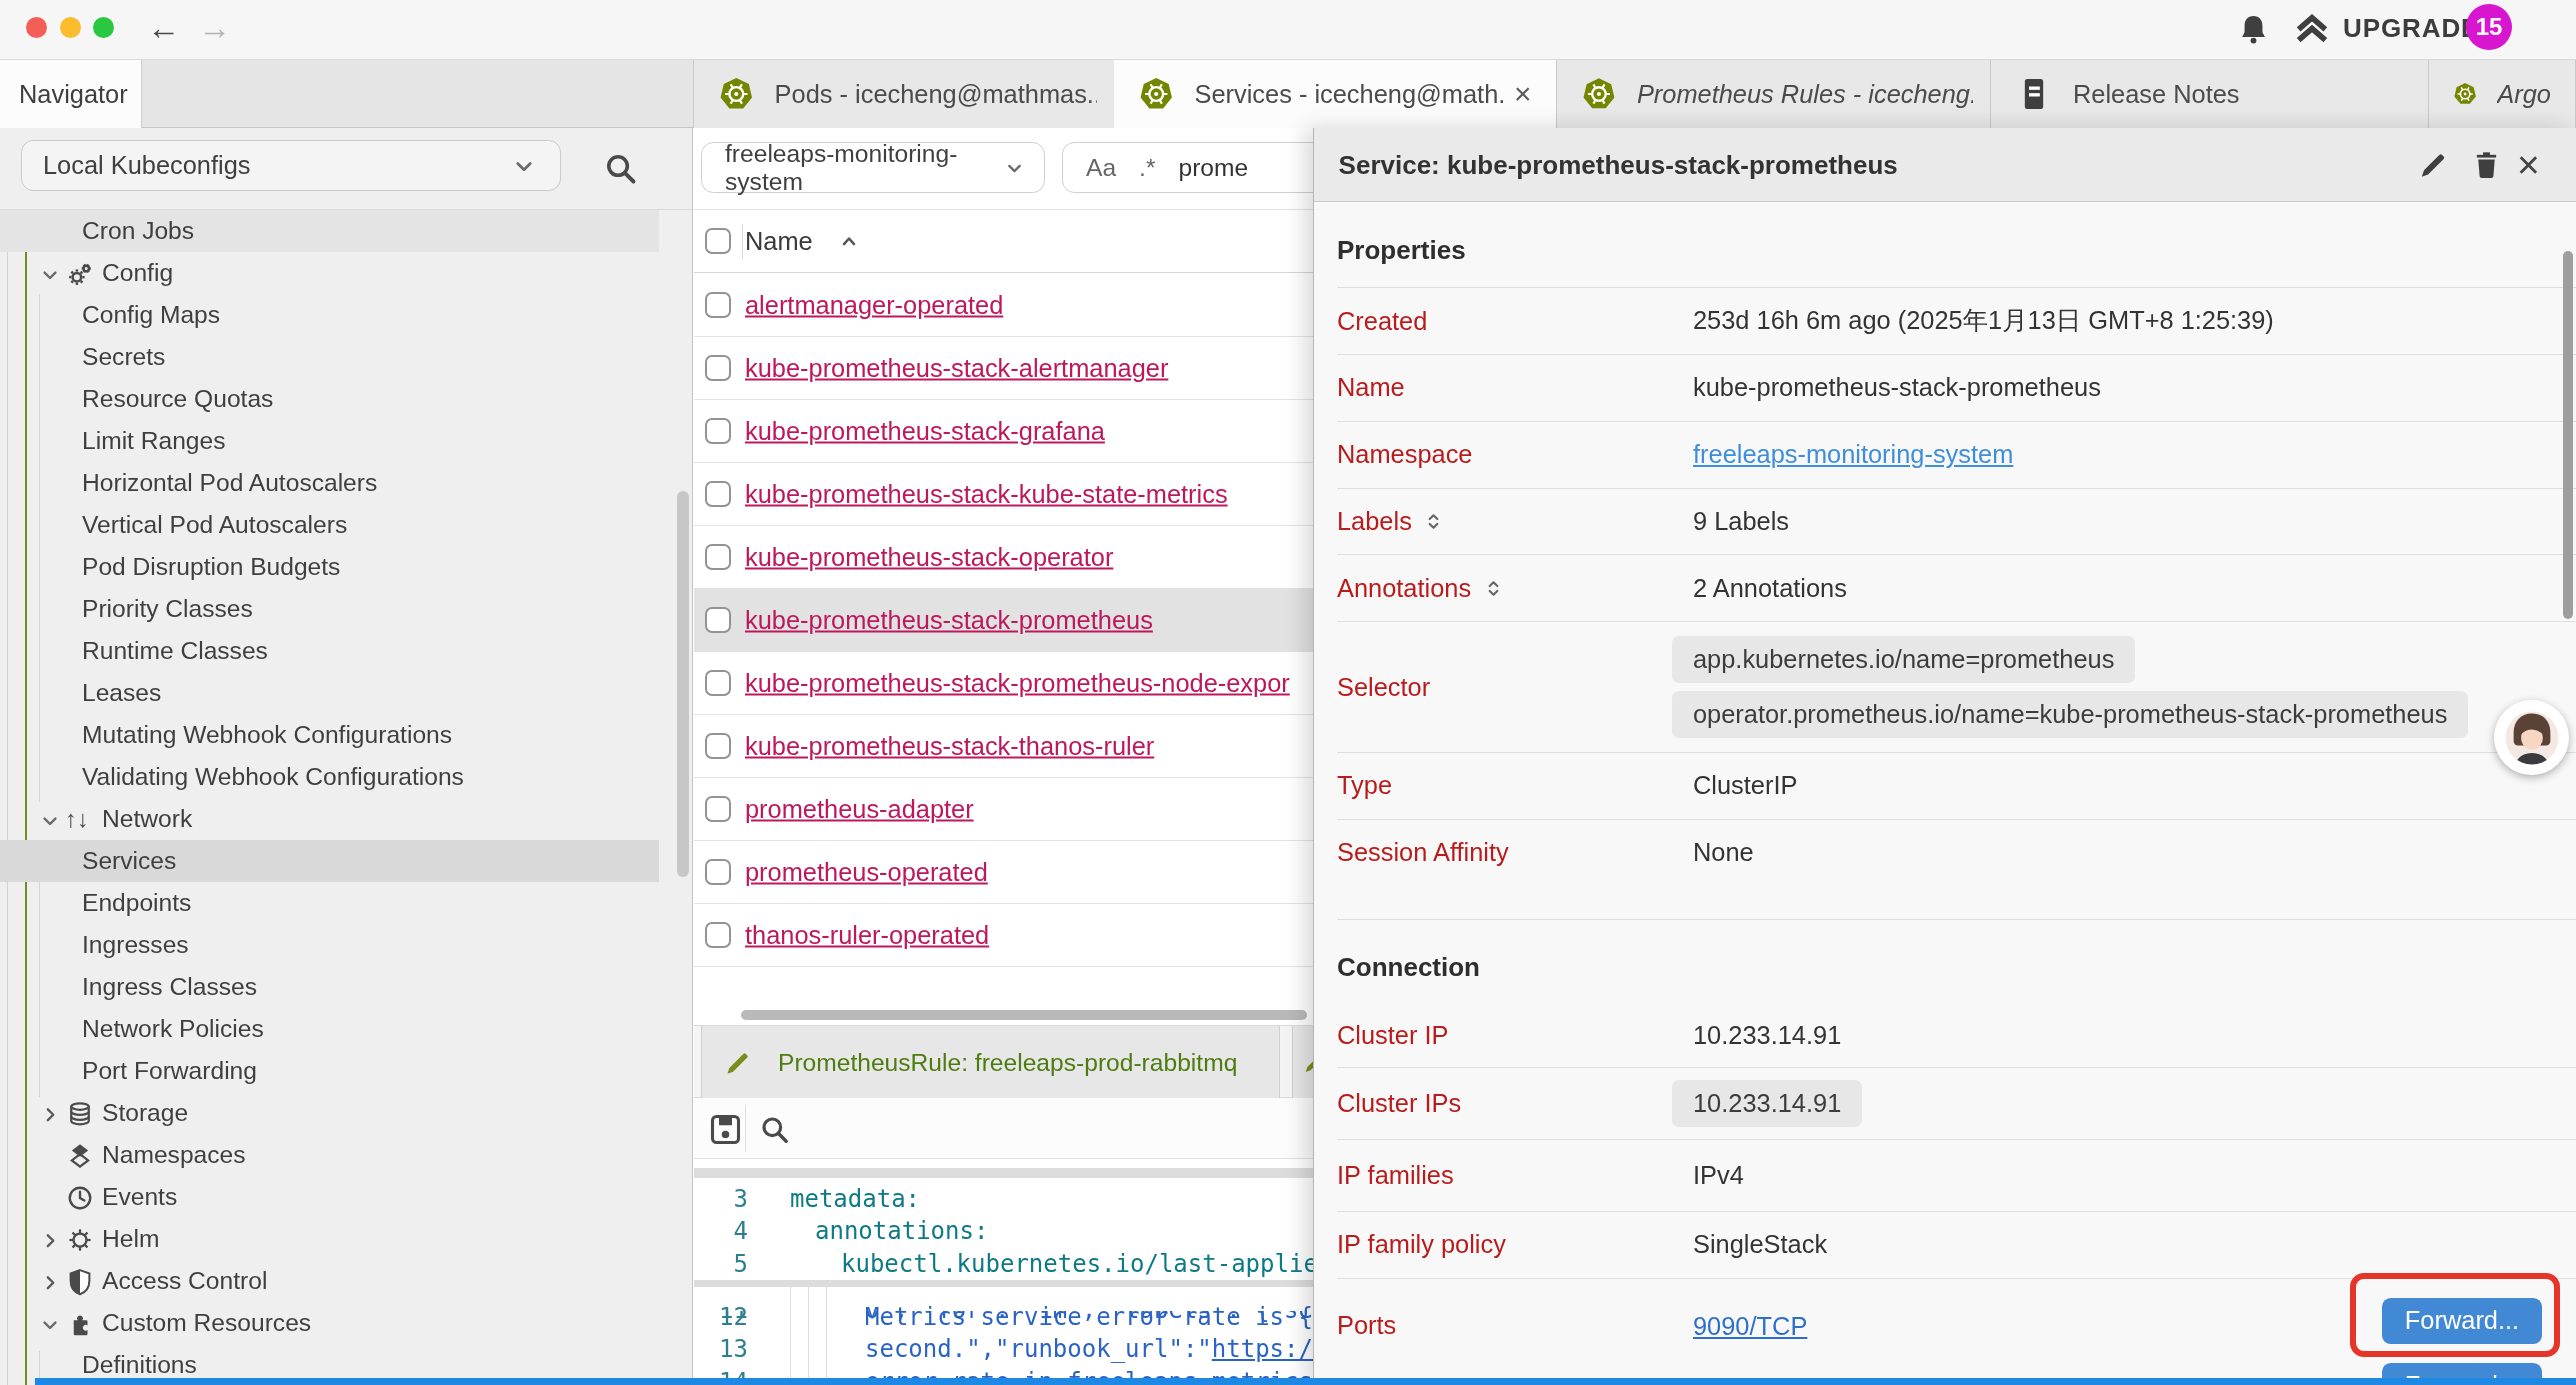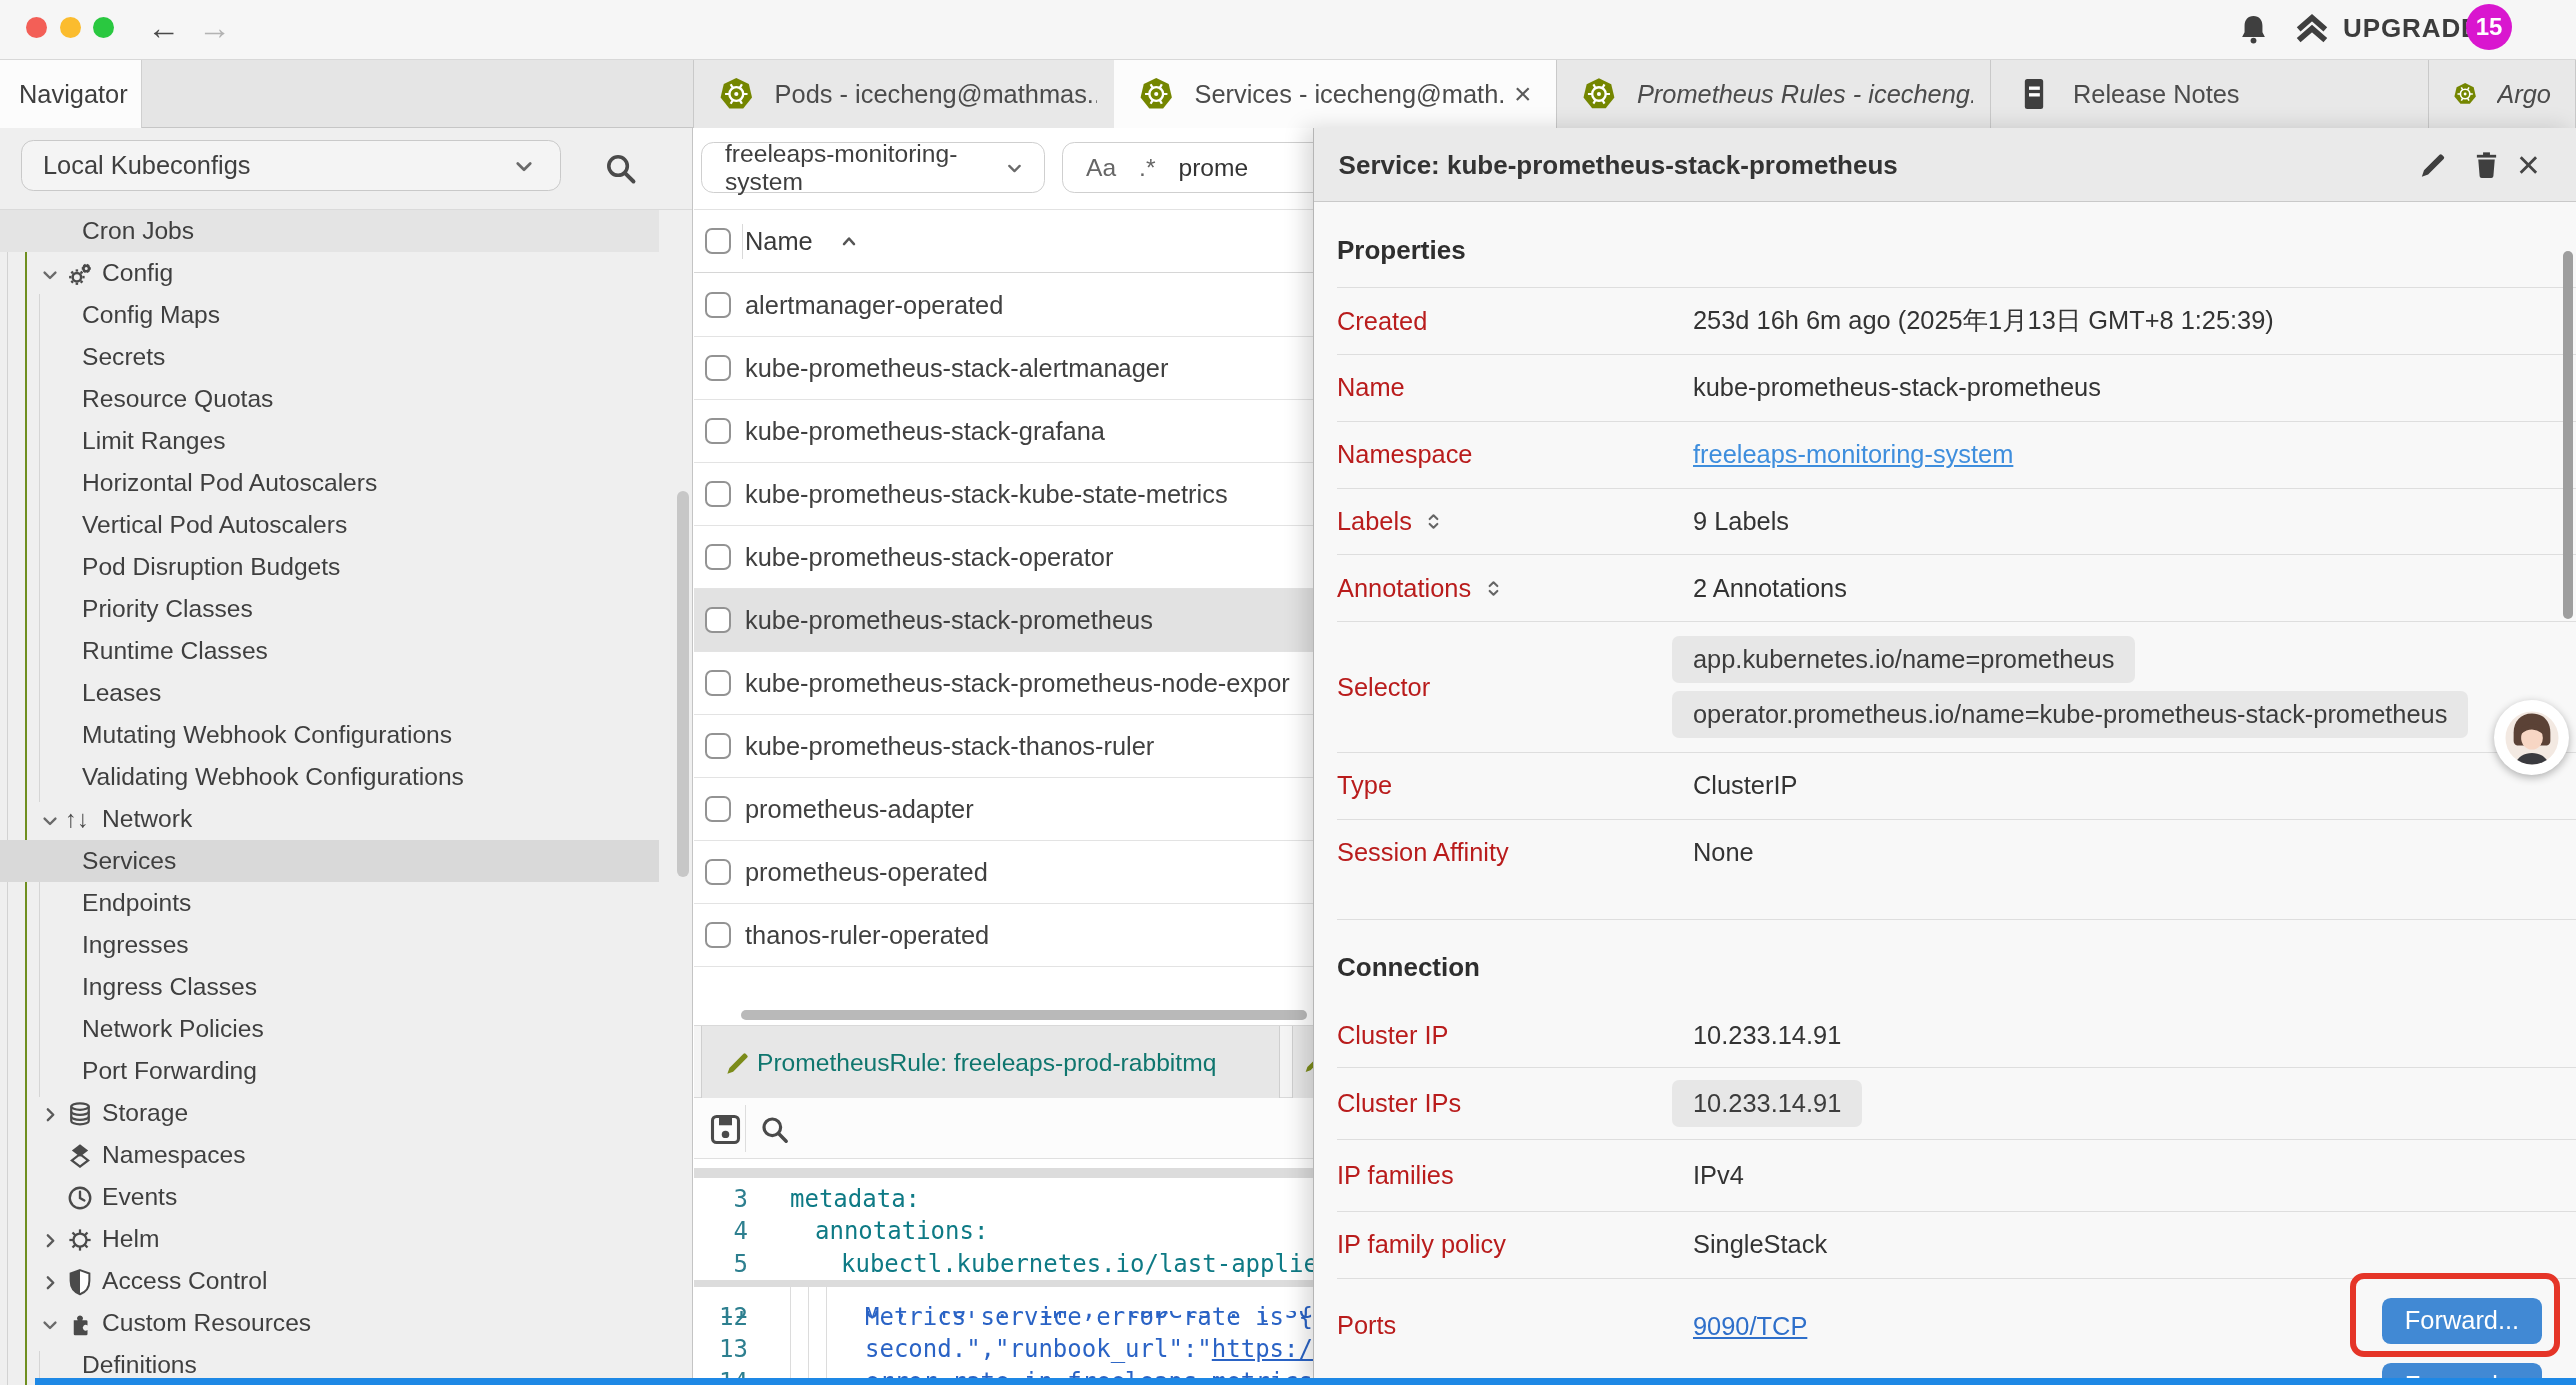--- a/index.html
+++ b/index.html
@@ -67,28 +67,28 @@
   #search-query{color:#333;}
   #tableheader{left:0;top:82px;width:620px;height:63px;border-bottom:0.9px solid #d6d6d6;box-sizing:border-box;}
   .cbx{position:absolute;left:10.5px;top:50%;transform:translateY(-50%);width:26px;height:26px;border:2.2px solid #939393;
        border-radius:7px;background:#fff;box-sizing:border-box;}
   #name-header{position:absolute;left:51px;top:50%;transform:translateY(-50%);font-size:25.4px;color:#3a3a3a;}
   #hdr-sep{position:absolute;left:48px;top:14px;height:35px;border-left:0.9px solid #d9d9d9;}
   #sort-caret{position:absolute;left:140px;top:50%;transform:translateY(-50%);}
   #rows{left:0;top:146px;width:620px;}
   .srow{position:relative;height:63px;border-bottom:0.9px solid #e3e3e3;box-sizing:border-box;}
   .srow.sel{background:#e2e2e2;}
-  .srow .rlabel{position:absolute;left:51px;top:50%;transform:translateY(-50%);font-size:25.4px;color:#404040;white-space:nowrap;}
+  .srow .rlabel{position:absolute;left:51px;top:50%;transform:translateY(-50%);font-size:25.4px;color:#be185d;white-space:nowrap;text-decoration:underline;}
   #hscroll{left:47px;top:882px;width:566px;height:9.6px;background:#b9b9b9;border-radius:5.3px;}
 
   
   #edtabs{left:0;top:897px;width:620px;height:73px;background:#f4f4f4;border-top:0.9px solid #d9d9d9;border-bottom:0.9px solid #d9d9d9;box-sizing:border-box;}
   #edtab1{left:7px;top:0;width:579px;height:73px;background:#e7e7e7;border-left:0.9px solid #cfcfcf;border-right:0.9px solid #cfcfcf;
           box-sizing:border-box;display:flex;align-items:center;padding-left:21px;}
-  #edtab1 .tab-label{margin-left:4px;font-size:24.6px;color:#0f766e;white-space:nowrap;overflow:hidden;}
+  #edtab1 .tab-label{margin-left:25px;font-size:24.6px;color:#4d7c0f;white-space:nowrap;overflow:hidden;}
   #edtab2{left:598px;top:0;width:35px;height:73px;background:#e7e7e7;border-left:0.9px solid #cfcfcf;box-sizing:border-box;
           display:flex;align-items:center;padding-left:8.8px;}
   #edtools{left:0;top:970px;width:620px;height:61px;background:#fcfcfc;border-bottom:0.9px solid #e0e0e0;box-sizing:border-box;}
   #edtool-sep{position:absolute;left:51px;top:7px;height:47px;border-left:0.9px solid #ddd;}
   #code{left:0;top:1031px;width:620px;height:226px;background:#fff;font-family:"DejaVu Sans Mono","Liberation Mono",monospace;}
   .codeband{position:absolute;left:0;width:620px;background:#dcdcdc;}
   .cline{position:absolute;left:0;width:620px;height:32px;line-height:32px;font-size:24px;white-space:nowrap;}
   .cnum{position:absolute;left:0;width:54px;text-align:right;color:#2d7f8f;}
   .ctext{position:absolute;}
   .teal{color:#0e7a85;}

